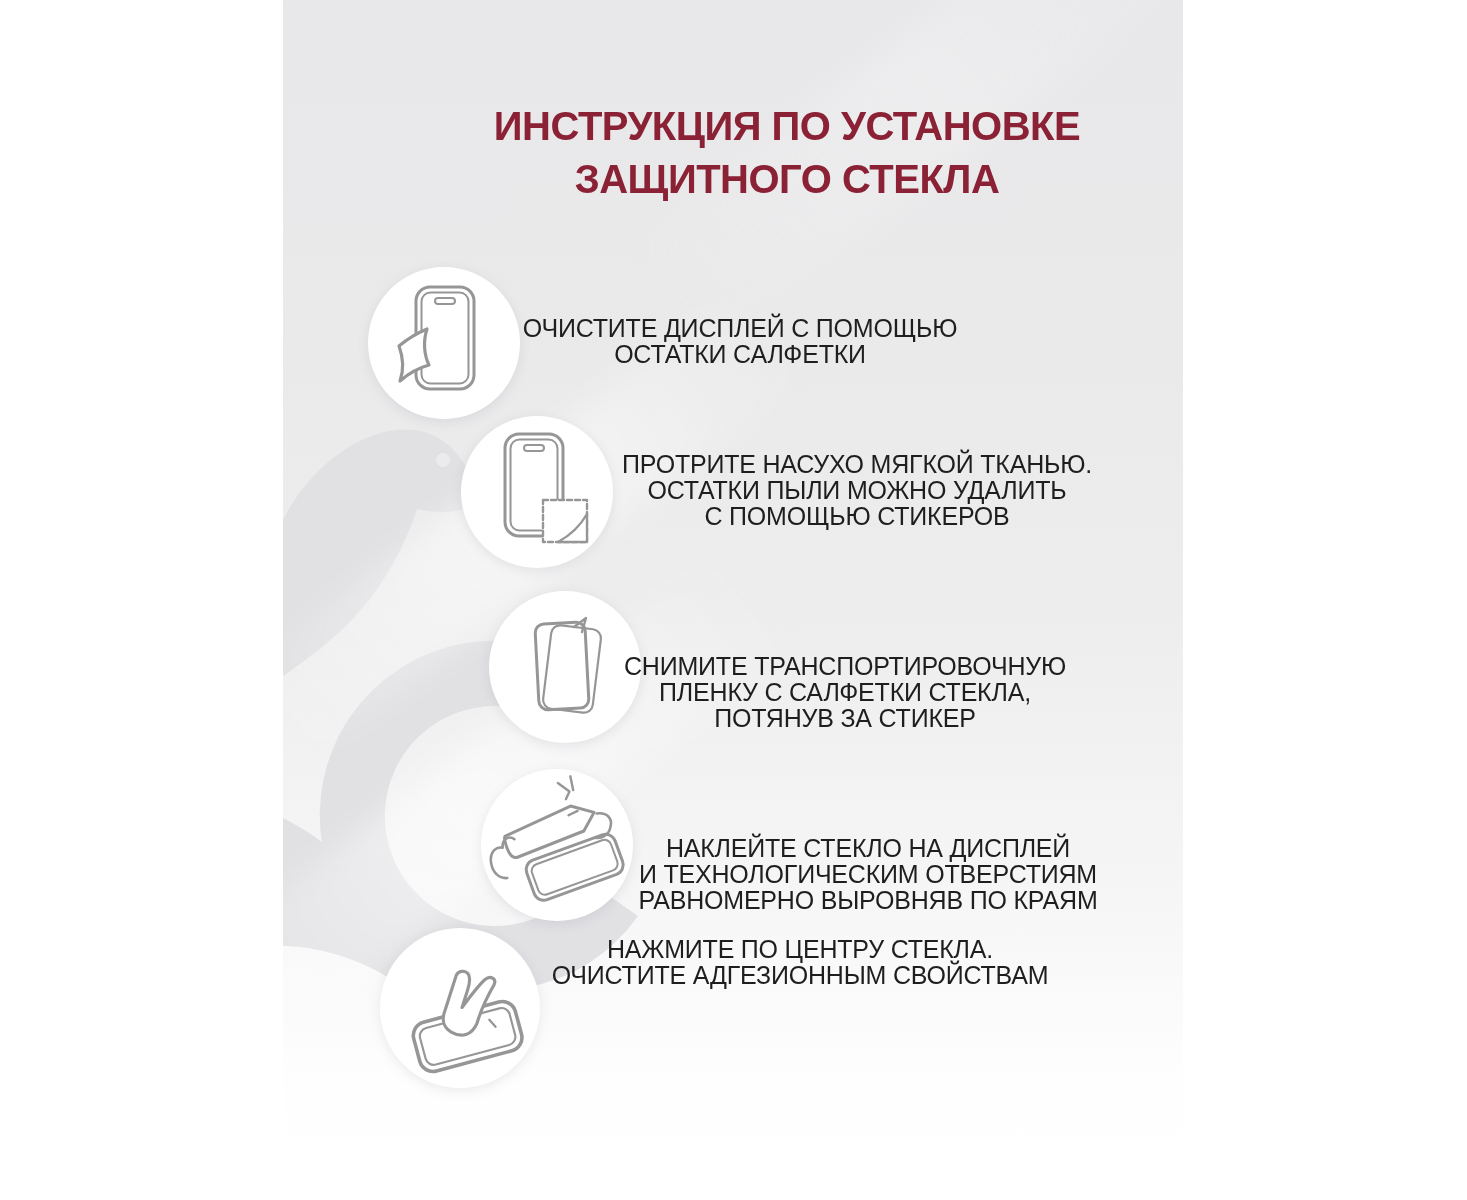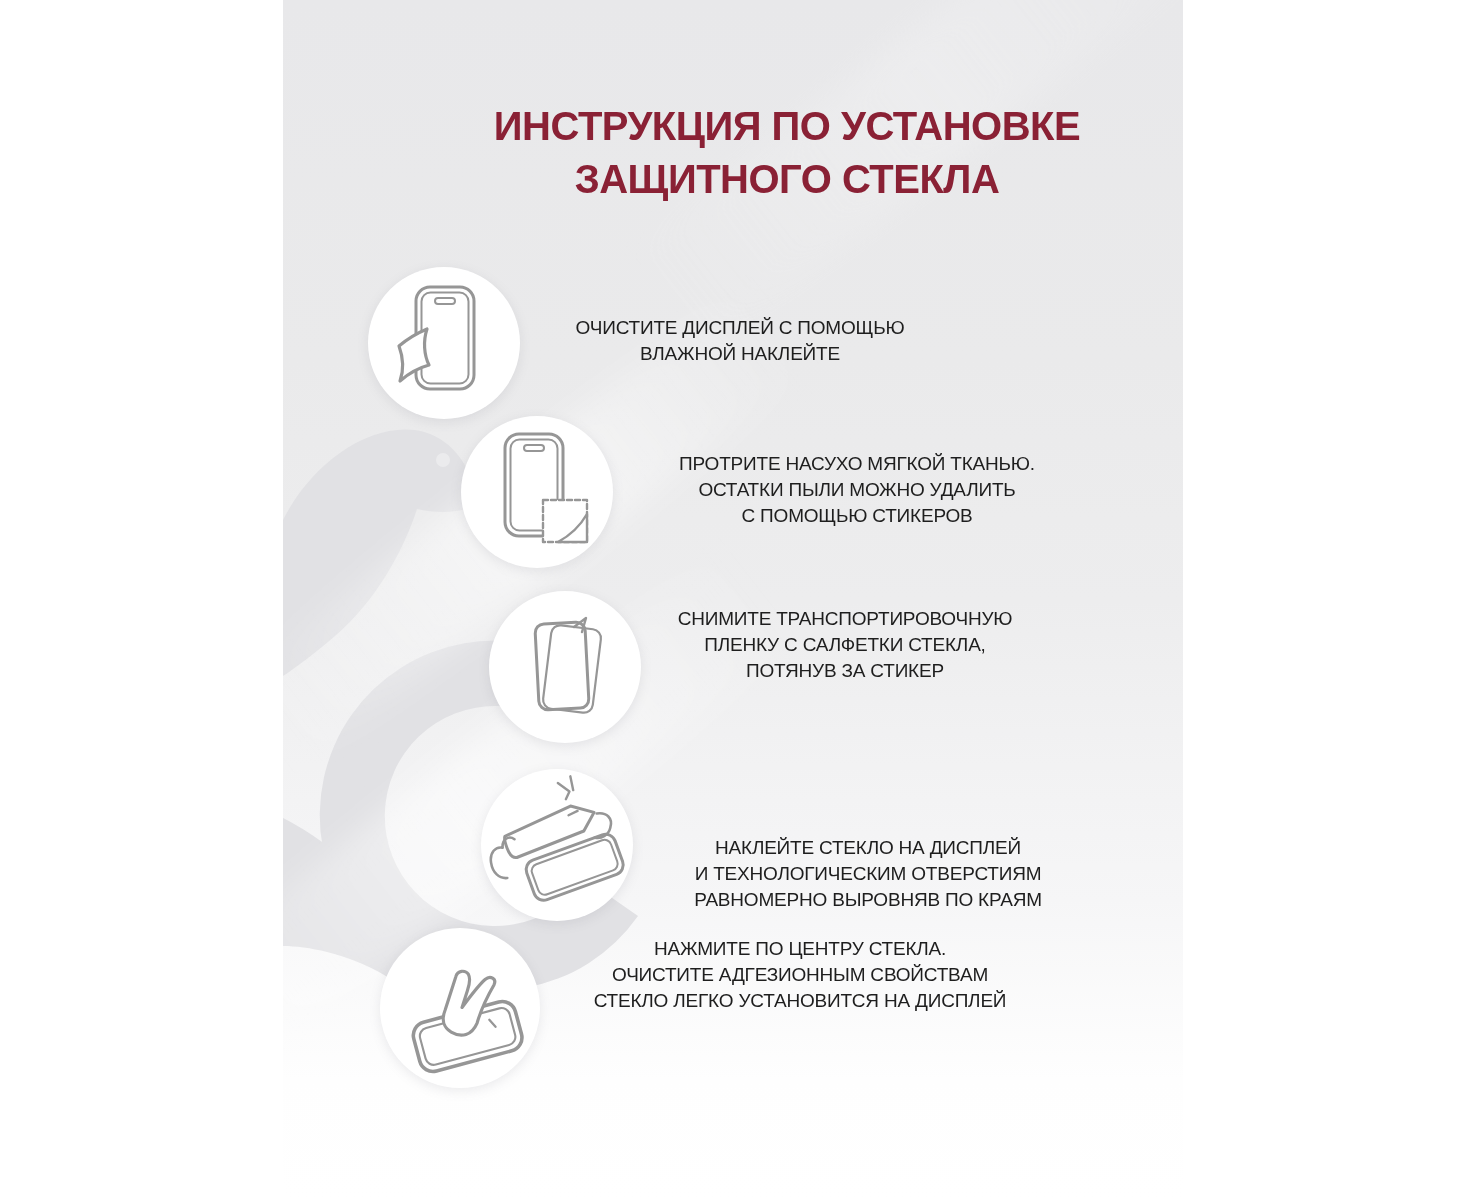--- a/index.html
+++ b/index.html
@@ -42,32 +42,32 @@
     position:absolute;
     background:#ffffff;border-radius:50%;
     box-shadow:0 3px 12px rgba(110,110,125,0.14);
     display:flex;align-items:center;justify-content:center;
   }
   .circle svg{width:100%;height:100%;}
   .step-text{
     position:absolute;width:560px;
     text-align:center;
     color:#1e1e1e;
-    font-size:19px;line-height:26px;font-weight:500;
+    font-size:25px;line-height:26px;font-weight:500;
     letter-spacing:-0.2px;
   }
   
   .c1{left:85px;  top:267px; width:152px;height:152px;}
   .c2{left:178px; top:416px; width:152px;height:152px;}
   .c3{left:206px; top:591px; width:152px;height:152px;}
   .c4{left:198px; top:769px; width:152px;height:152px;}
   .c5{left:97px;  top:928px; width:160px;height:160px;}
   .t1{left:177px; top:315px;}
   .t2{left:294px; top:451px;}
-  .t3{left:282px; top:606px;}
+  .t3{left:282px; top:653px;}
   .t4{left:305px; top:807px;margin-top:28px;}
   .t5{left:237px; top:936px;}
 </style>
 </head>
 <body>
 
 <div class="card">
 
   <svg class="watermark" viewBox="0 0 420 640" aria-hidden="true">
     <g fill="#e1e1e4">
@@ -92,21 +92,21 @@
       <g fill="none" stroke="#969696" stroke-linejoin="round" stroke-linecap="round">
         <rect x="48" y="20" width="58" height="102" rx="14" stroke-width="3"></rect>
         <rect x="53.5" y="25.5" width="47" height="91" rx="9" stroke-width="2"></rect>
         <rect x="67" y="31" width="20" height="6" rx="3" stroke-width="2"></rect>
         <path d="M31,79 C37,74 47,67 59,62 C55,74 56,88 61,98 C50,101 40,107 32,114 C36,103 35,90 31,79 Z" fill="#ffffff" stroke-width="3.2"></path>
       </g>
     </svg>
   </div>
   <div class="step-text t1">
     <div>ОЧИСТИТЕ ДИСПЛЕЙ С ПОМОЩЬЮ</div>
-    <div>ВЛАЖНОЙ НАКЛЕЙТЕ</div>
+    <div>ОСТАТКИ САЛФЕТКИ</div>
   </div>
 
   <div class="circle c2">
     <svg viewBox="0 0 152 152" aria-hidden="true">
       <g fill="none" stroke="#969696" stroke-linejoin="round" stroke-linecap="round">
         <rect x="44" y="18" width="58" height="102" rx="14" stroke-width="3"></rect>
         <rect x="49.5" y="23.5" width="47" height="91" rx="9" stroke-width="2"></rect>
         <rect x="63" y="29" width="20" height="6" rx="3" stroke-width="2"></rect>
         <rect x="82" y="84" width="44" height="42" fill="#ffffff" stroke-width="2.4" stroke-dasharray="5 3"></rect>
         <path d="M126,98 C118,112 108,120 97,126 L126,126 Z" fill="#ffffff" stroke-width="2.4"></path>
@@ -159,16 +159,15 @@
         <rect x="26" y="80" width="100" height="48" rx="13" stroke-width="3.4"></rect>
         <rect x="32" y="86" width="88" height="36" rx="8" stroke-width="2"></rect>
         <line x1="100" y1="94" x2="104" y2="102" stroke-width="2.2"></line>
         <path d="M62,96 C56,90 56,82 62,74 L80,46 C83,41 90,42 92,47 C93,51 91,56 87,62 L78,76 C88,68 98,60 106,56 C112,53 117,58 113,63 C104,72 94,84 88,94 C80,104 70,104 62,96 Z" fill="#ffffff" stroke-width="3"></path>
       </g>
     </svg>
   </div>
   <div class="step-text t5">
     <div>НАЖМИТЕ ПО ЦЕНТРУ СТЕКЛА.</div>
     <div>ОЧИСТИТЕ АДГЕЗИОННЫМ СВОЙСТВАМ</div>
-    <div>СТЕКЛО ЛЕГКО УСТАНОВИТСЯ НА ДИСПЛЕЙ</div>
   </div>
 
 </div>
 
 </body></html>

